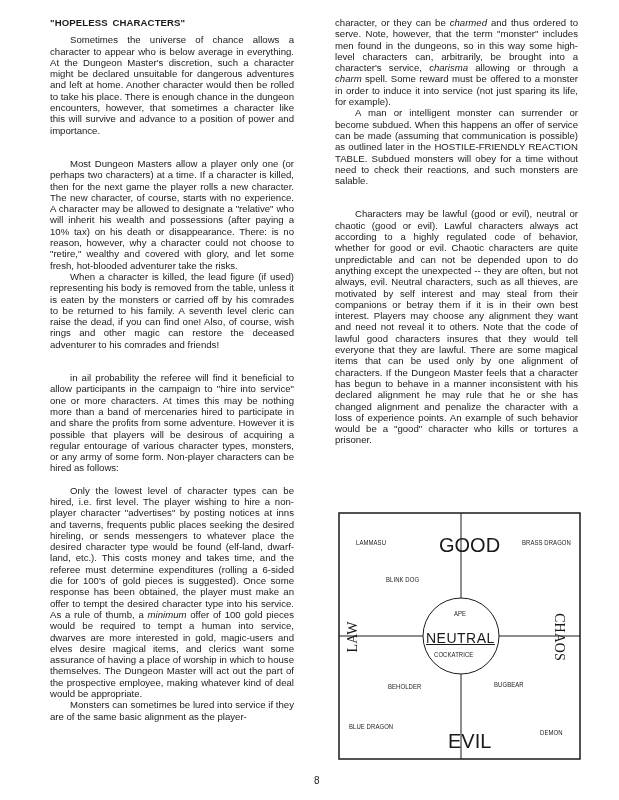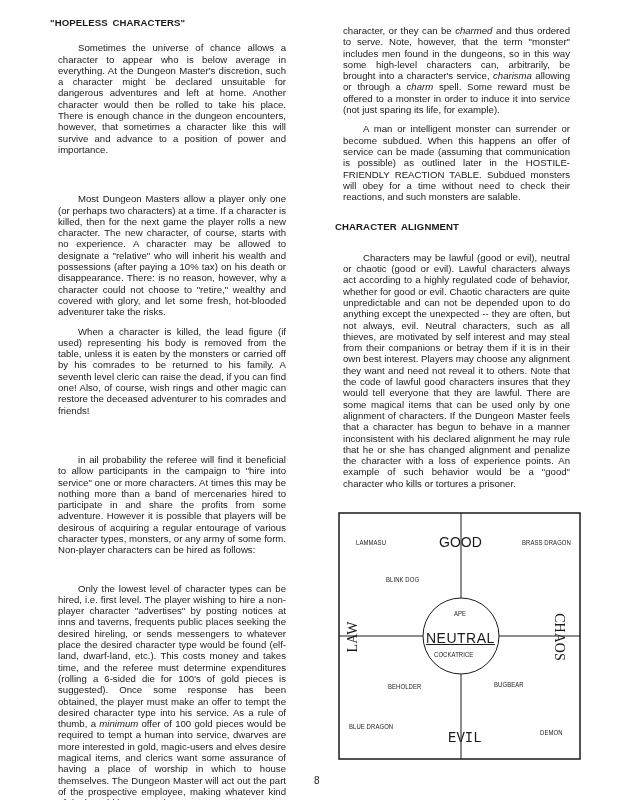--- a/index.html
+++ b/index.html
@@ -1,70 +1,70 @@
 <!DOCTYPE html>
 <html><head>
 <meta charset="utf-8">
 <style>
   html, body { margin: 0; padding: 0; background: #ffffff; }
   body { width: 619px; height: 800px; position: relative; overflow: hidden; color: #1a1a1a; }
   .col { position: absolute; top: 17px; width: 244px; font-family: "Liberation Sans", sans-serif; font-size: 9.6px; line-height: 11.3px; }
   .col.left { left: 50px; }
   .col.right { left: 335px; width: 243px; }
-  .col p { margin: 8px; text-align: justify; }
+  .col p { margin: 0; text-align: justify; }
   .col p.indent { text-indent: 20px; }
   .col h2 { font-family: "Liberation Sans", sans-serif; font-weight: bold; font-size: 9.6px; margin: 0; letter-spacing: 0.1px; word-spacing: 2px; }
   .gap { height: 11px; }
   .gap-s { height: 6px; }
   em { font-style: italic; }
   .pagenum { position: absolute; top: 775px; left: 314px; font-family: "Liberation Sans", sans-serif; font-size: 10px; }
   .diagram { position: absolute; left: 338px; top: 512px; width: 243px; height: 248px; }
   .diagram svg { position: absolute; left: 0; top: 0; }
   .dl { position: absolute; font-family: "Liberation Sans", sans-serif; font-size: 7px; letter-spacing: 0.1px; white-space: nowrap; transform: scaleX(0.85); transform-origin: left center; }
-  .big { position: absolute; font-family: "Liberation Sans", sans-serif; font-size: 14px; white-space: nowrap; }
+  .big { position: absolute; font-family: "Liberation Sans", sans-serif; font-size: 20px; white-space: nowrap; }
   .serif-rot { position: absolute; font-family: "Liberation Serif", serif; font-size: 14px; white-space: nowrap; }
 </style>
 </head>
 <body>
 
 <div class="col left">
   <h2>"HOPELESS CHARACTERS"</h2>
   <div class="gap-s"></div>
   <p class="indent">Sometimes the universe of chance allows a character to appear who is below average in everything. At the Dungeon Master's discretion, such a character might be declared unsuitable for dangerous adventures and left at home. Another character would then be rolled to take his place. There is enough chance in the dungeon encounters, however, that sometimes a character like this will survive and advance to a position of power and importance.</p>
   <div class="gap"></div>
   <div class="gap"></div>
   <p class="indent">Most Dungeon Masters allow a player only one (or perhaps two characters) at a time. If a character is killed, then for the next game the player rolls a new character. The new character, of course, starts with no experience. A character may be allowed to designate a "relative" who will inherit his wealth and possessions (after paying a 10% tax) on his death or disappearance. There: is no reason, however, why a character could not choose to "retire," wealthy and covered with glory, and let some fresh, hot-blooded adventurer take the risks.</p>
   <p class="indent">When a character is killed, the lead figure (if used) representing his body is removed from the table, unless it is eaten by the monsters or carried off by his comrades to be returned to his family. A seventh level cleric can raise the dead, if you can find one! Also, of course, wish rings and other magic can restore the deceased adventurer to his comrades and friends!</p>
   <div class="gap"></div>
   <div class="gap"></div>
   <p class="indent">in ail probability the referee will find it beneficial to allow participants in the campaign to "hire into service" one or more characters. At times this may be nothing more than a band of mercenaries hired to participate in and share the profits from some adventure. However it is possible that players will be desirous of acquiring a regular entourage of various character types, monsters, or any army of some form. Non-player characters can be hired as follows:</p>
   <div class="gap"></div>
   <p class="indent"><span>Only the lowest level of character types can be hired, i.e. first level. The player wishing to hire a non-player character "advertises" by posting notices at inns and taverns, frequents public places seeking the desired hireling, or sends messengers to whatever place the desired character type would be found (elf-land, dwarf-land, etc.). This costs money and takes time, and the referee must determine expenditures (rolling a 6-sided die for 100's of gold pieces is suggested). Once some response has been obtained, the player must make an offer to tempt the desired character type into his service. As a rule of thumb, a</span> <em>minimum</em><span> offer of 100 gold pieces would be required to tempt a human into service, dwarves are more interested in gold, magic-users and elves desire magical items, and clerics want some assurance of having a place of worship in which to house themselves. The Dungeon Master will act out the part of the prospective employee, making whatever kind of deal would be appropriate.</span></p>
+  <p class="indent">Monsters can sometimes be lured into service if they are of the same basic alignment as the player-</p>
 </div>
 
 <div class="col right">
   <p><span>character, or they can be </span><em>charmed</em><span> and thus ordered to serve. Note, however, that the term "monster" includes men found in the dungeons, so in this way some high-level characters can, arbitrarily, be brought into a character's service, </span><em>charisma</em><span> allowing or through a </span><em>charm</em><span> spell. Some reward must be offered to a monster in order to induce it into service (not just sparing its life, for example).</span></p>
   <p class="indent">A man or intelligent monster can surrender or become subdued. When this happens an offer of service can be made (assuming that communication is possible) as outlined later in the HOSTILE-FRIENDLY REACTION TABLE. Subdued monsters will obey for a time without need to check their reactions, and such monsters are salable.</p>
   <div class="gap"></div>
-  <h2>CHARACTER ALIGNMENT</h2>
   <div class="gap"></div>
   <p class="indent">Characters may be lawful (good or evil), neutral or chaotic (good or evil). Lawful characters always act according to a highly regulated code of behavior, whether for good or evil. Chaotic characters are quite unpredictable and can not be depended upon to do anything except the unexpected -- they are often, but not always, evil. Neutral characters, such as all thieves, are motivated by self interest and may steal from their companions or betray them if it is in their own best interest. Players may choose any alignment they want and need not reveal it to others. Note that the code of lawful good characters insures that they would tell everyone that they are lawful. There are some magical items that can be used only by one alignment of characters. If the Dungeon Master feels that a character has begun to behave in a manner inconsistent with his declared alignment he may rule that he or she has changed alignment and penalize the character with a loss of experience points. An example of such behavior would be a "good" character who kills or tortures a prisoner.</p>
 </div>
 
 <div class="diagram">
   <svg width="243" height="248" viewBox="0 0 243 248">
     <rect x="1" y="1" width="241" height="246" fill="none" stroke="#1a1a1a" stroke-width="1.5"></rect>
     <line x1="123" y1="1" x2="123" y2="86" stroke="#1a1a1a" stroke-width="1"></line>
     <line x1="123" y1="162" x2="123" y2="247" stroke="#1a1a1a" stroke-width="1"></line>
     <line x1="1" y1="124" x2="85" y2="124" stroke="#1a1a1a" stroke-width="1"></line>
     <line x1="161" y1="124" x2="242" y2="124" stroke="#1a1a1a" stroke-width="1"></line>
     <circle cx="123" cy="124" r="38" fill="none" stroke="#1a1a1a" stroke-width="1"></circle>
   </svg>
   <div class="big" style="left:101px; top:22px;">GOOD</div>
-  <div class="big" style="left:110px; top:218px;font-family:Liberation Mono, monospace;">EVIL</div>
+  <div class="big" style="left:110px; top:218px;">EVIL</div>
   <div class="big" style="left:88px; top:118px; font-size:14px; letter-spacing:0.5px;text-decoration:underline;">NEUTRAL</div>
   <div class="serif-rot" style="left:0px; top:117px; transform: rotate(-90deg); transform-origin: center;">LAW</div>
   <div class="serif-rot" style="left:197px; top:117px; transform: rotate(90deg); transform-origin: center;">CHAOS</div>
 
   <div class="dl" style="left:18px; top:27px;">LAMMASU</div>
   <div class="dl" style="left:48px; top:64px;">BLINK DOG</div>
   <div class="dl" style="left:184px; top:27px;">BRASS DRAGON</div>
   <div class="dl" style="left:116px; top:98px;">APE</div>
   <div class="dl" style="left:96px; top:139px;">COCKATRICE</div>
   <div class="dl" style="left:50px; top:171px;">BEHOLDER</div>

